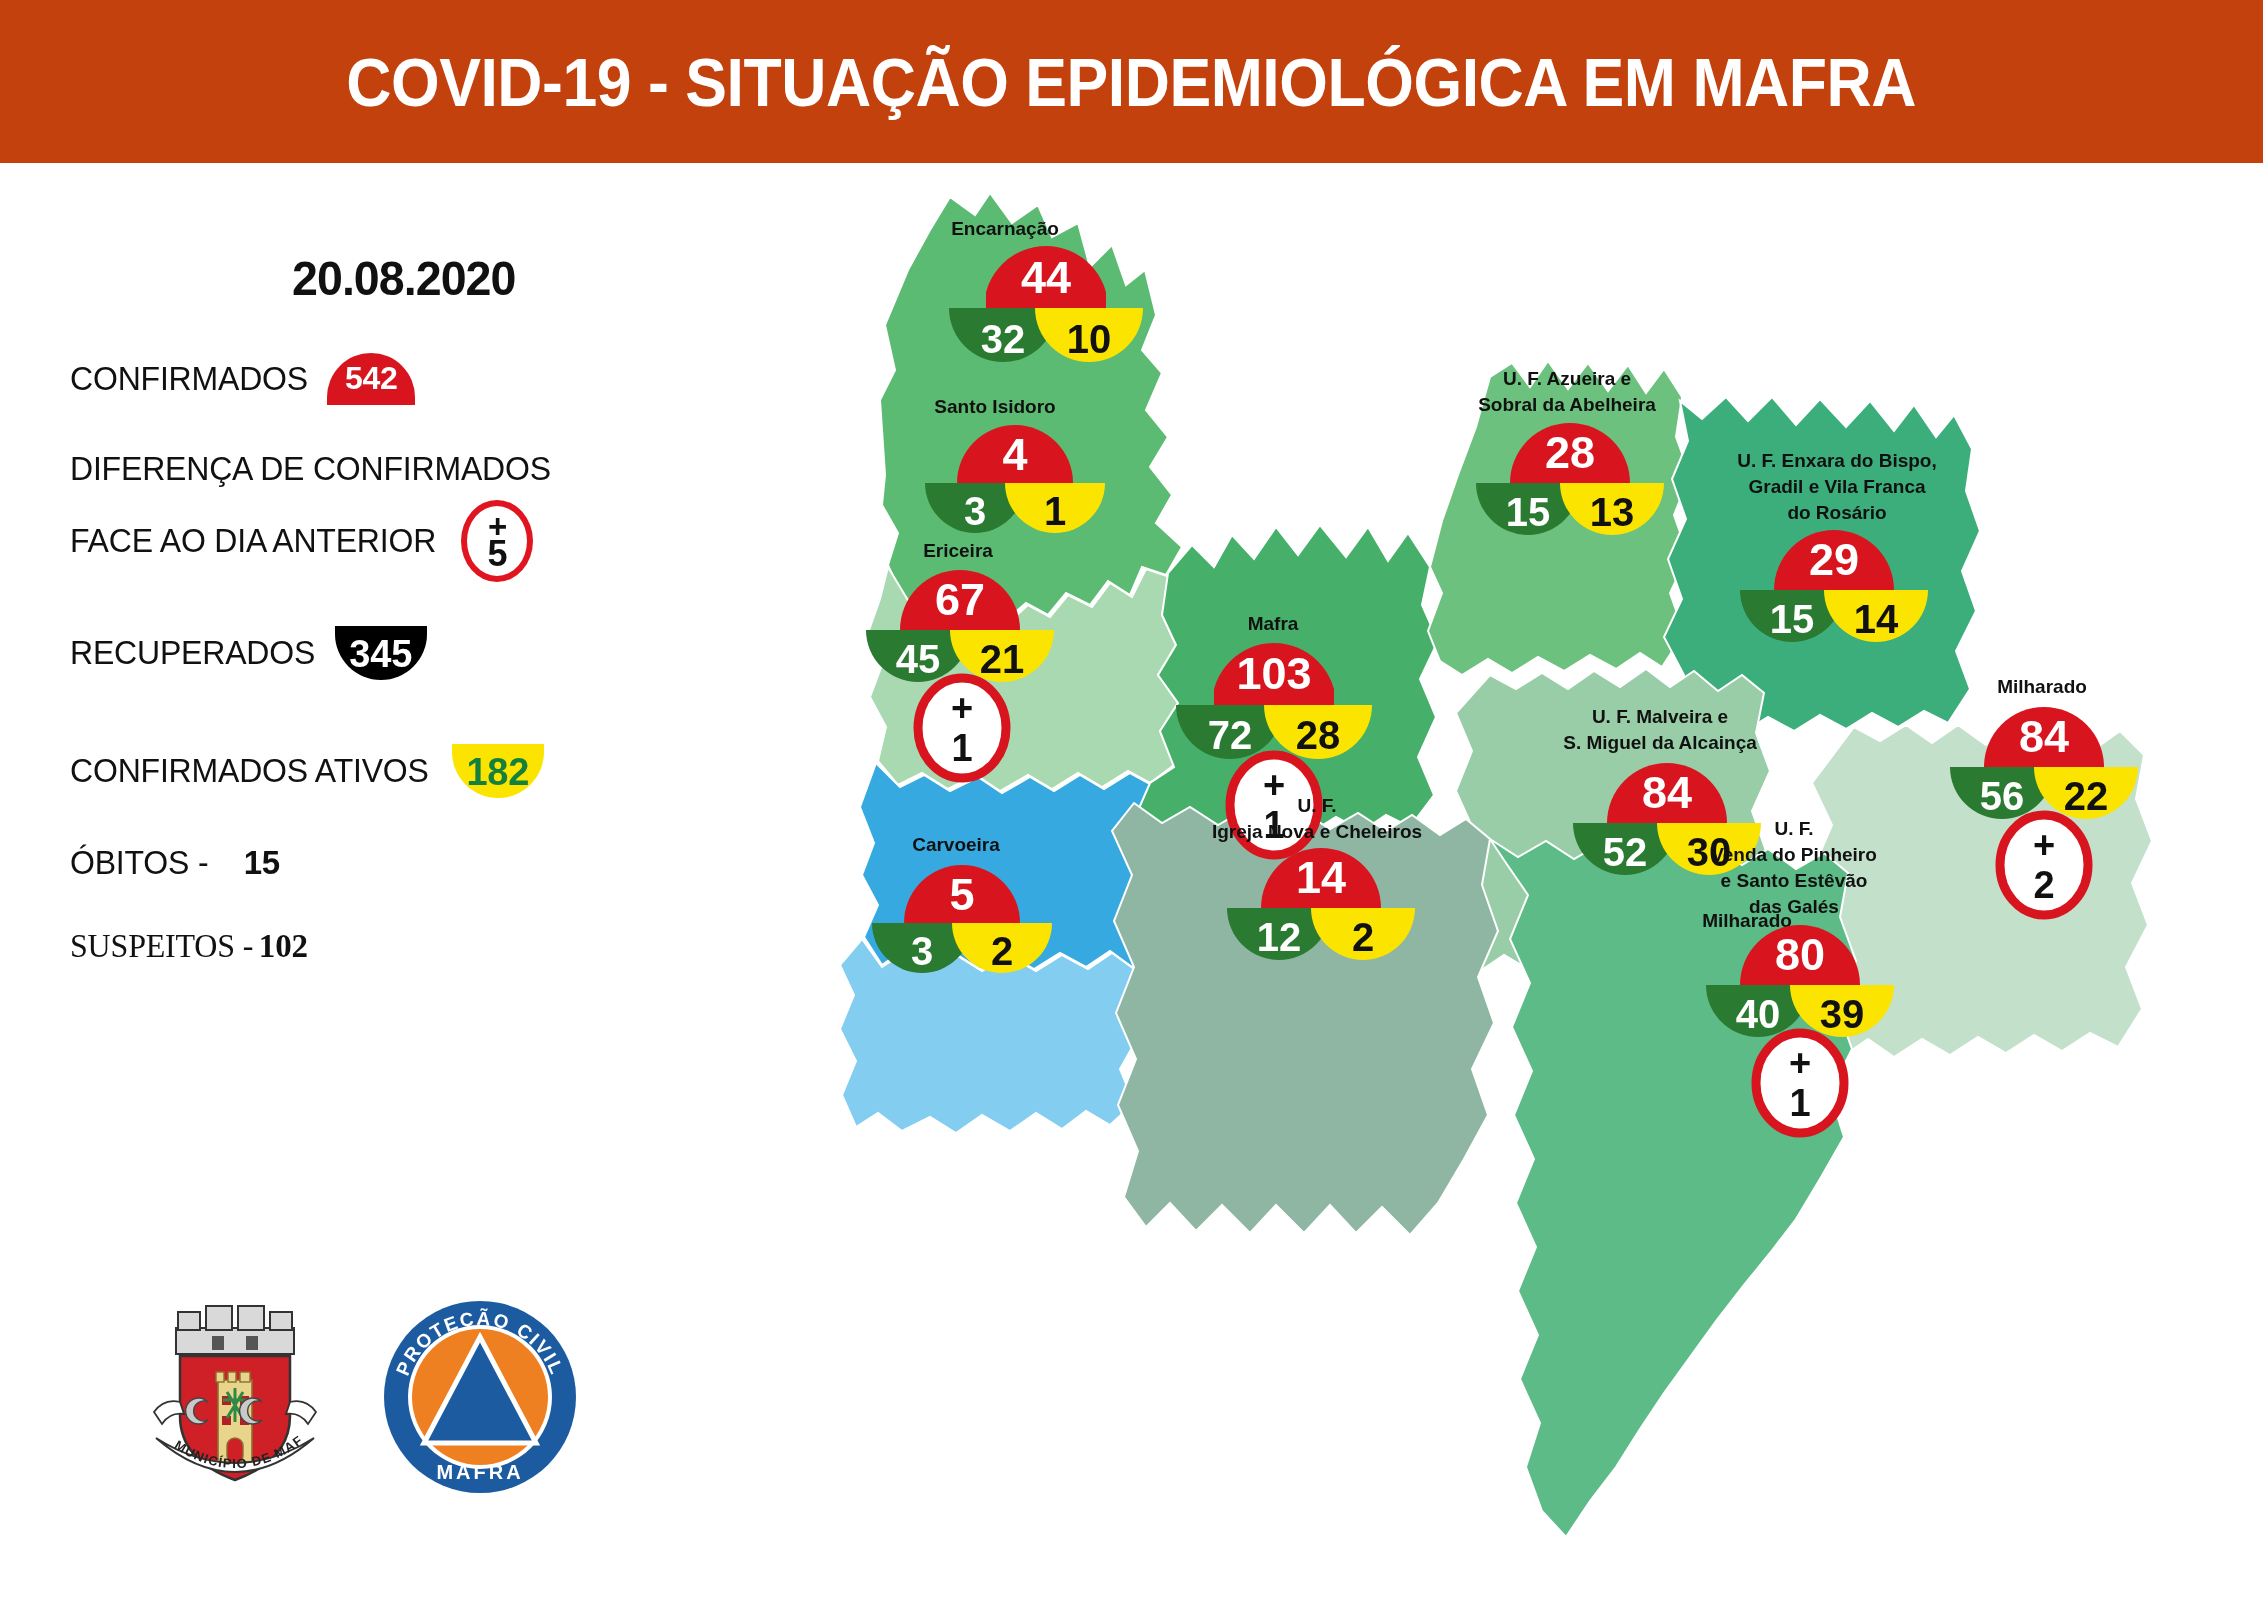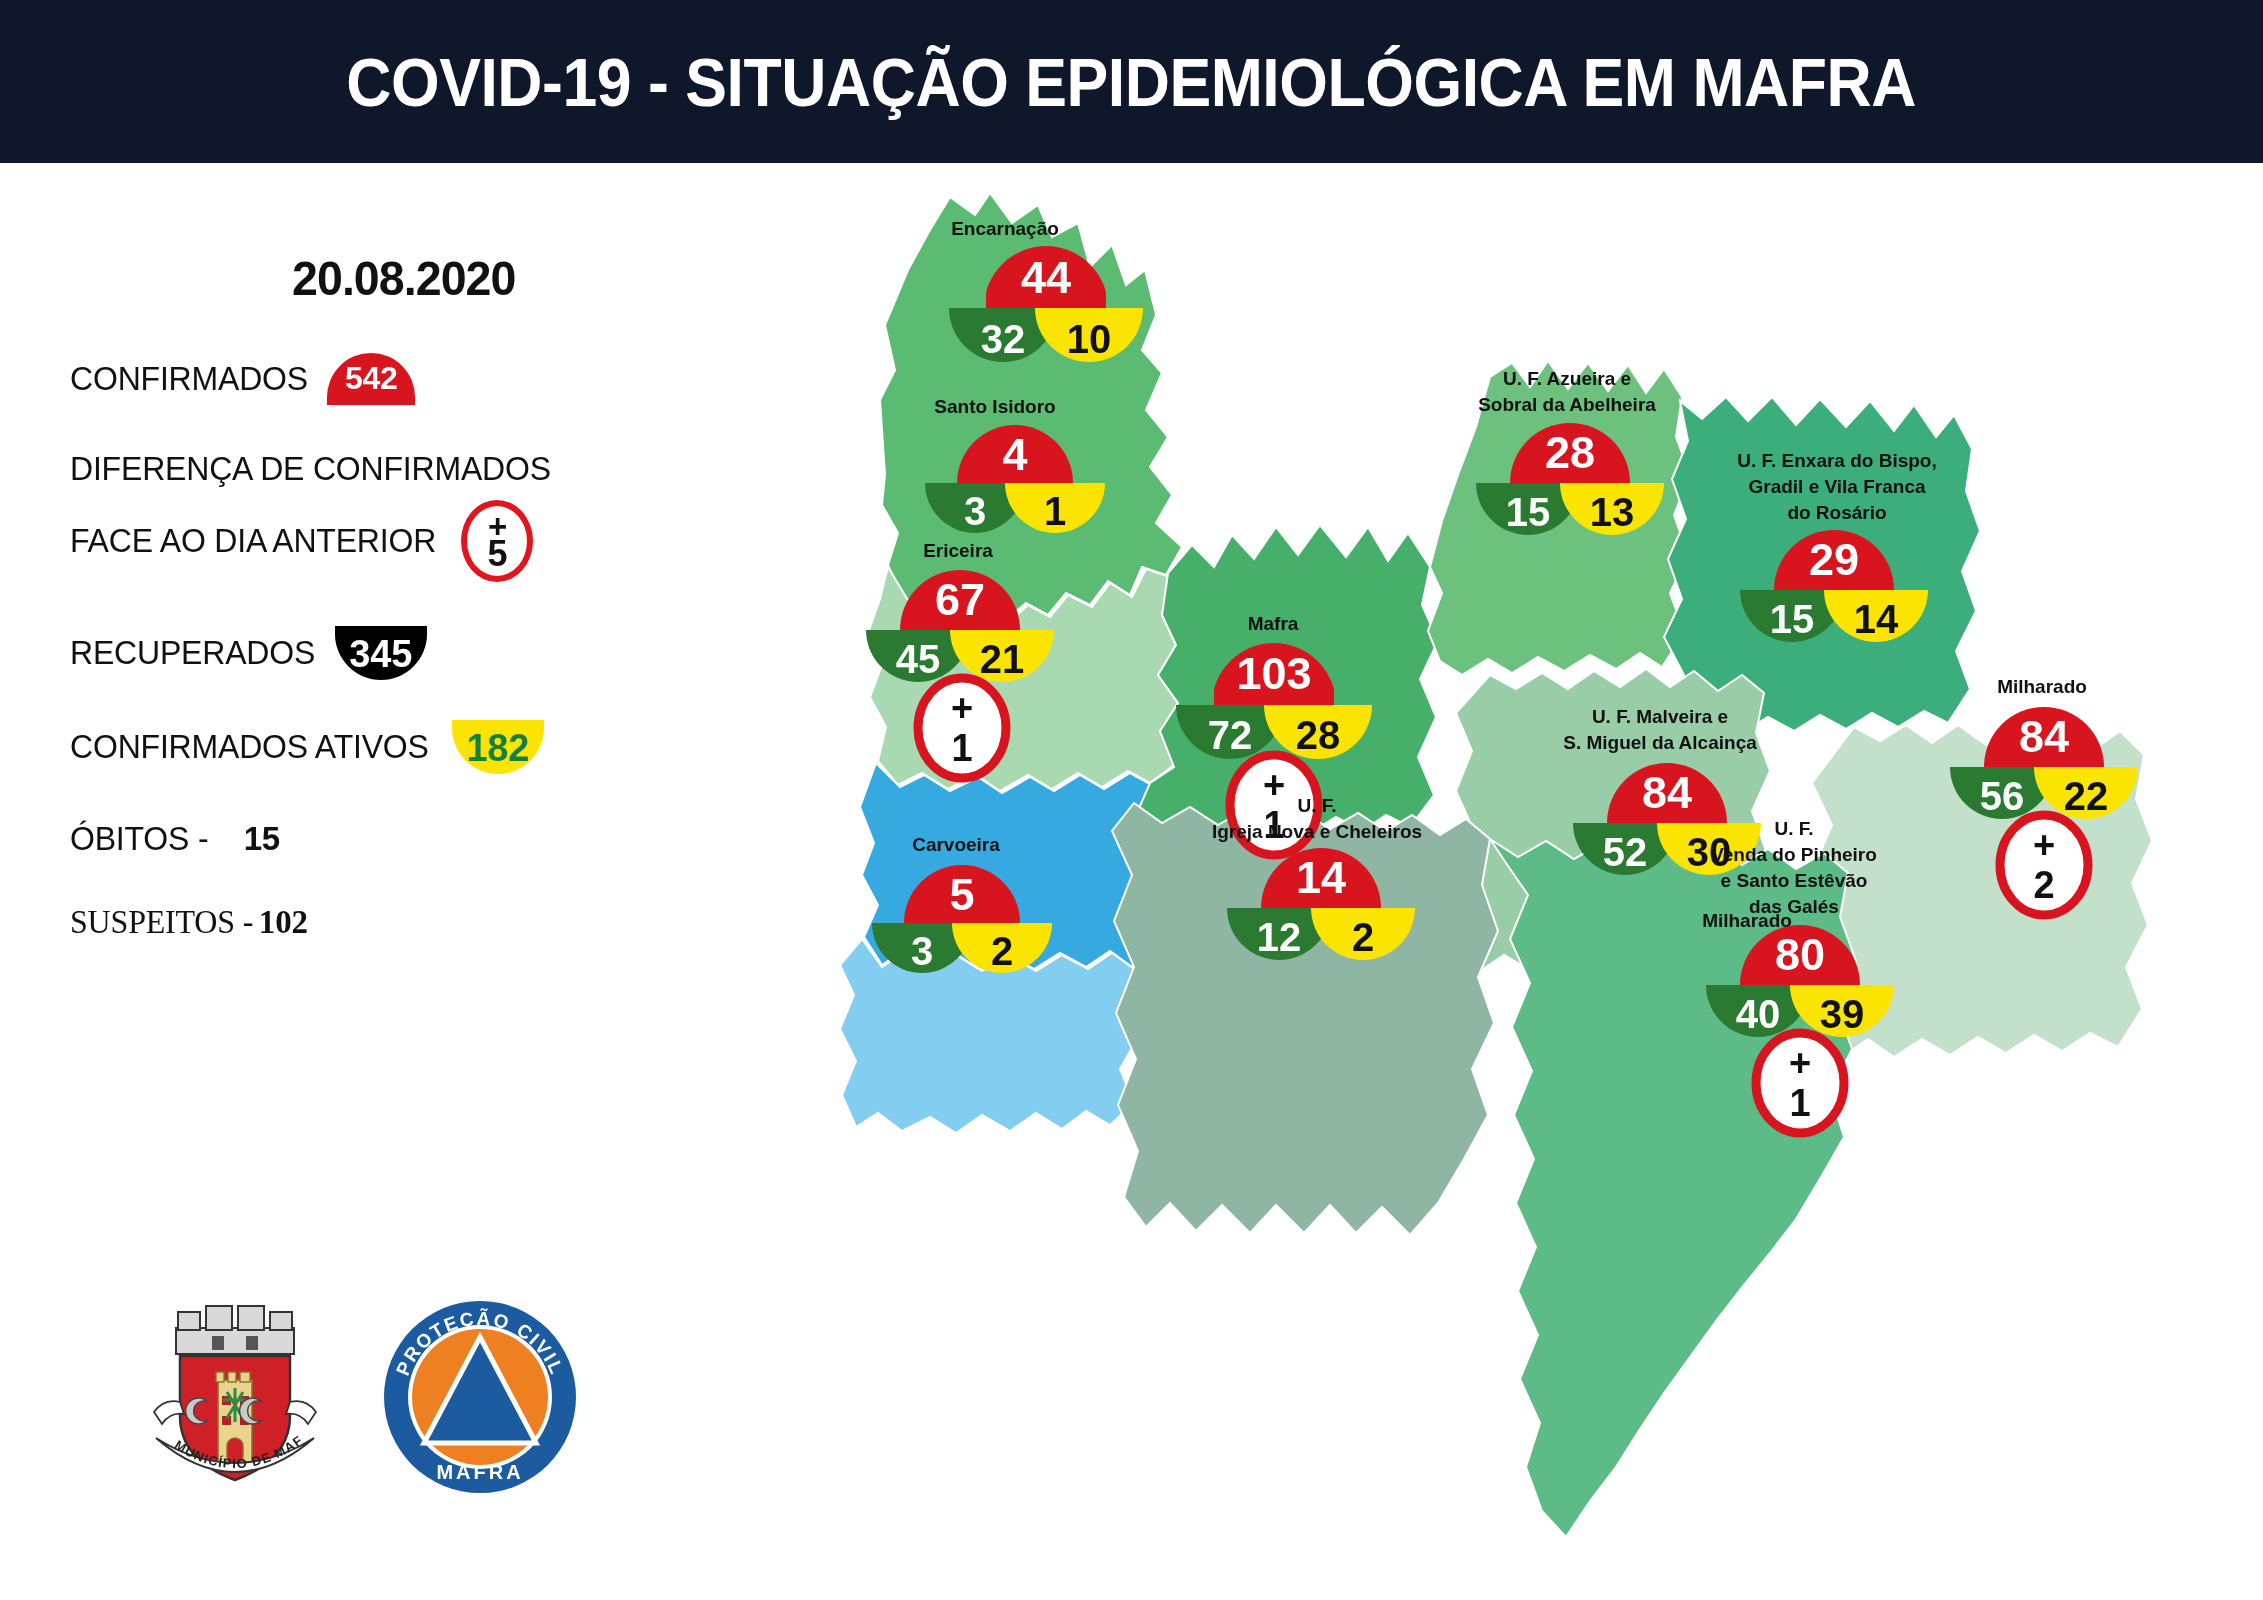--- a/index.html
+++ b/index.html
@@ -7,21 +7,21 @@
     width: 2263px; height: 1600px;
     background: #ffffff;
     font-family: "Liberation Sans", sans-serif;
     overflow: hidden;
   }
   #page { position: relative; width: 2263px; height: 1600px; background:#fff; }
 
   
   .banner {
     position: absolute; left: 0; top: 0; width: 2263px; height: 163px;
-    background: #0f172a;
+    background: #c2410c;
     display: flex; align-items: center; justify-content: center;
   }
   .banner-title {
     color: #ffffff;
     font-size: 68px;
     font-weight: 700;
     letter-spacing: -0.5px;
     transform: scaleX(0.92);
     white-space: nowrap;
     font-family: "Liberation Sans", sans-serif;
@@ -43,21 +43,21 @@
   .stat-row {
     display: flex; align-items: center; color:#111;
     font-size: 33px; font-weight: 400; letter-spacing: -0.2px;
     white-space: nowrap;
   }
   .stat-row .lbl { transform: scaleX(0.97); transform-origin: left center; }
   .r1 { margin-top: 47px; }
   .r2 { margin-top: 45px; }
   .r2b { margin-top: 12px; }
   .r3 { margin-top: 44px; }
-  .r4 { margin-top: 40px; align-items: center; }
+  .r4 { margin-top: 64px; align-items: center; }
   .r5 { margin-top: 46px; gap: 31px; }
   .r6 { margin-top: 46px; font-family: Liberation Serif, serif; }
   .r7 { margin-top: 46px; }
   .bold-val { font-weight: 700; }
 
   
   .pill {
     display:inline-flex; align-items:center; justify-content:center;
     font-weight:700; line-height:1; margin-left: 12px;
   }

